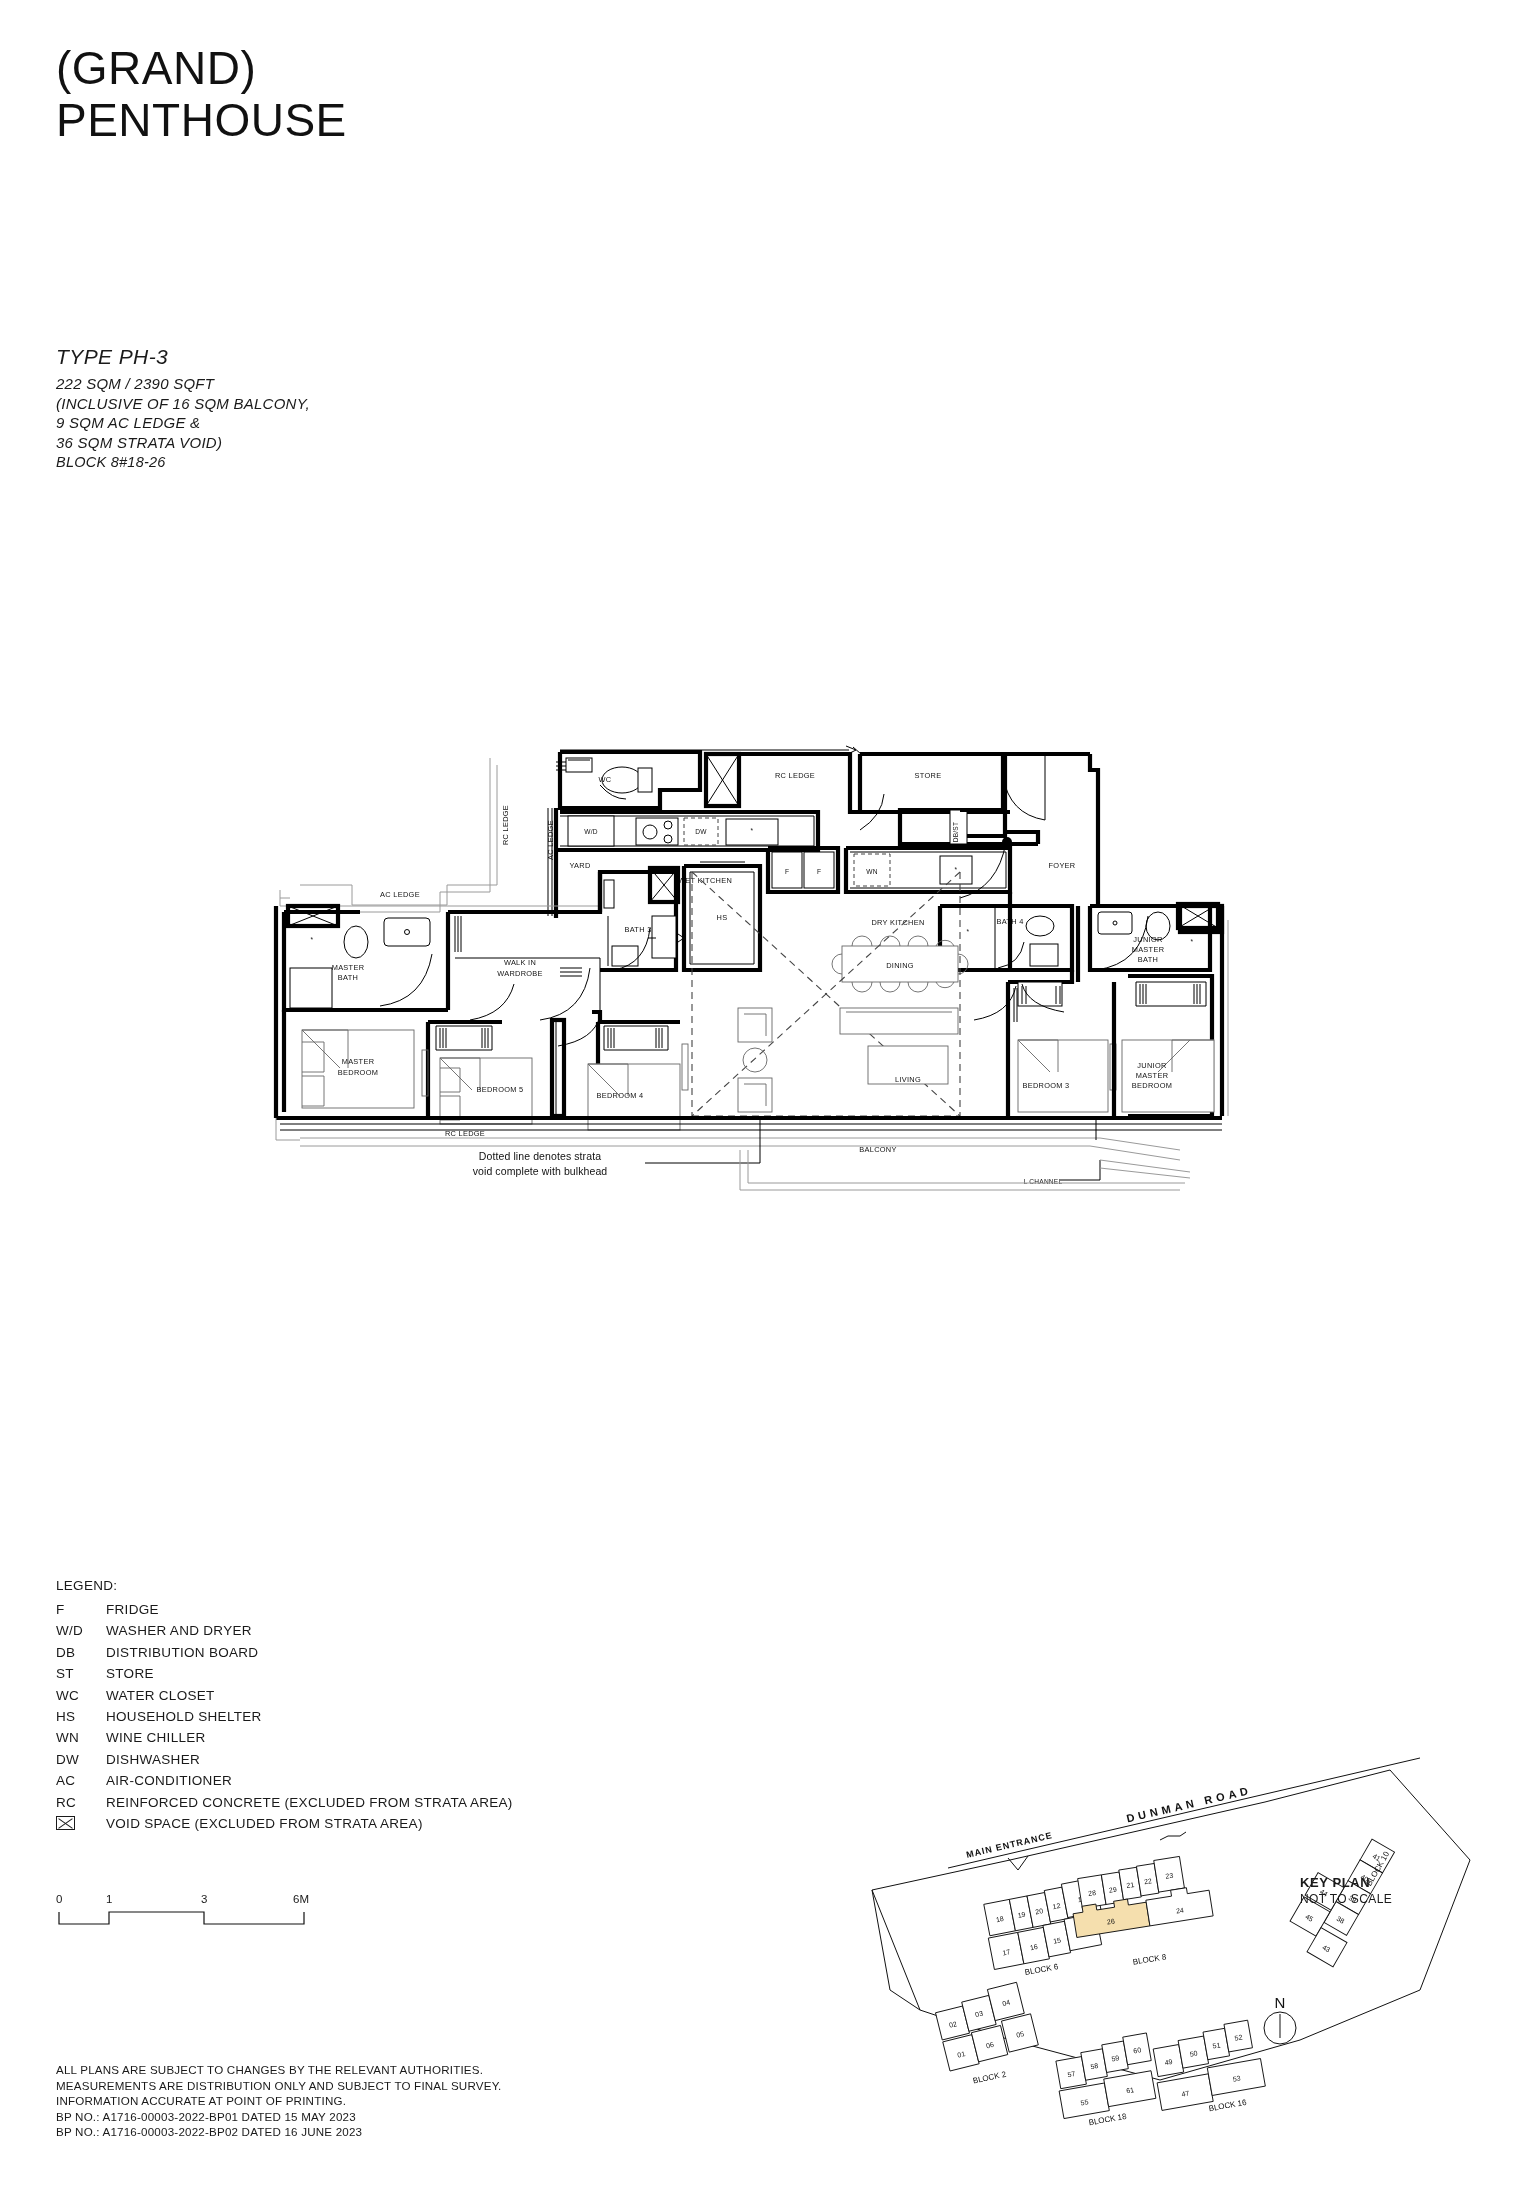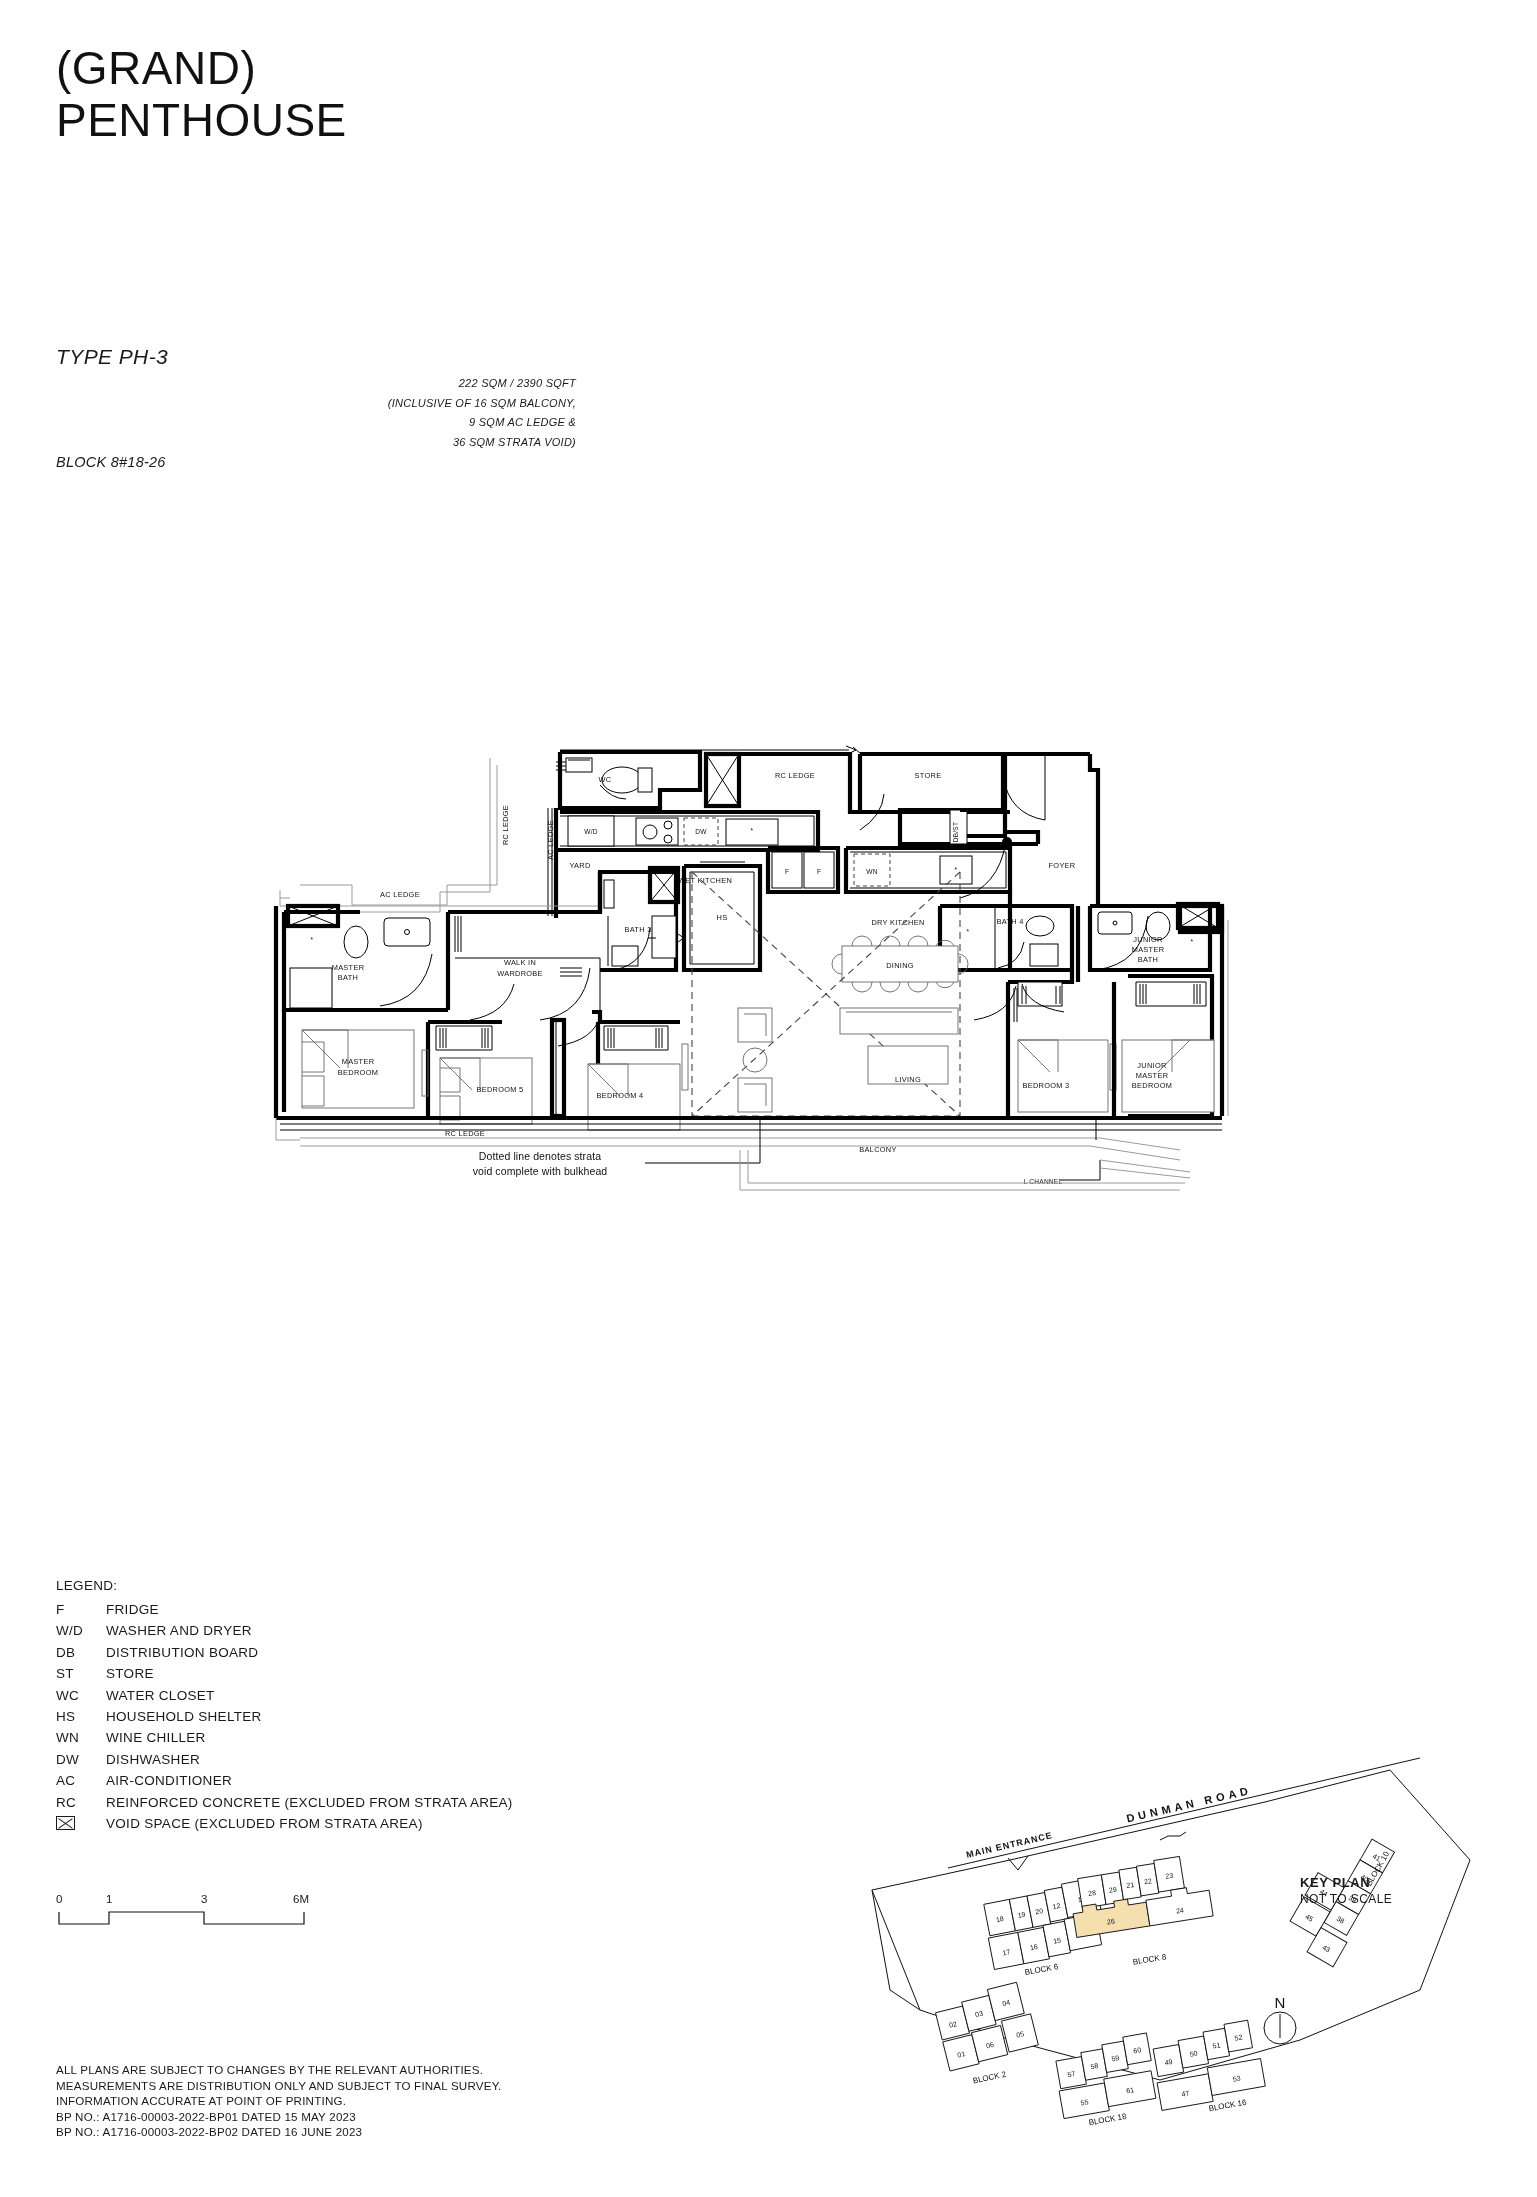--- a/index.html
+++ b/index.html
@@ -3,21 +3,21 @@
 <meta charset="utf-8">
 <style>
   html,body{margin:0;padding:0;background:#ffffff;}
   body{width:1537px;height:2197px;position:relative;font-family:"Liberation Sans",sans-serif;color:#1a1a1a;overflow:hidden;}
   .abs{position:absolute;}
   
   #title-block{left:56px;top:42px;width:700px;}
   #title-block .t-line{font-size:46px;line-height:52px;letter-spacing:0.5px;font-weight:300;color:#111;}
   #type-block{left:56px;top:345px;width:520px;font-style:italic;}
   #type-block .type-name{font-size:21px;letter-spacing:0.4px;margin-bottom:5px;font-weight:400;}
-  #type-block .type-line{font-size:11px;line-height:19.5px;letter-spacing:0.25px;text-align:right;}
+  #type-block .type-line{font-size:15px;line-height:19.5px;letter-spacing:0.25px;}
   #type-block .block-line{font-size:14.5px;line-height:19.5px;letter-spacing:0.25px;margin-top:1px;}
   #type-block .block-line .unit{}
   
   #floorplan-wrap{left:0px;top:720px;width:1537px;height:520px;}
   #floorplan-svg{display:block;}
   
   #legend{left:56px;top:1578px;width:620px;}
   #legend .legend-title{font-size:13.5px;letter-spacing:0.3px;margin-bottom:9px;}
   #legend .legend-row{display:flex;align-items:flex-start;font-size:13.5px;letter-spacing:0.3px;margin-bottom:6.4px;line-height:15px;}
   #legend .legend-key{width:50px;flex:0 0 50px;}

